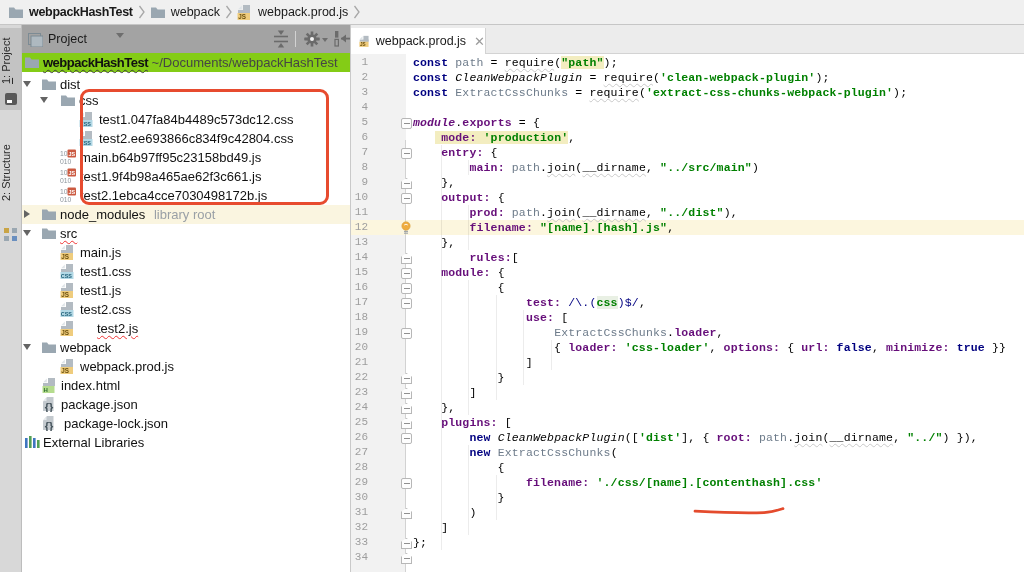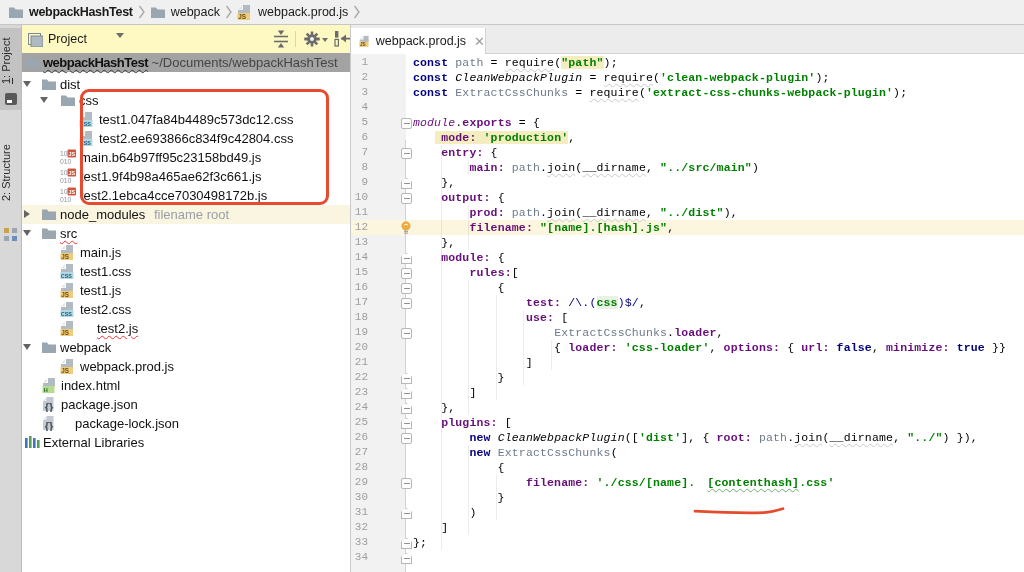--- a/index.html
+++ b/index.html
@@ -9,21 +9,21 @@
 #crumb{left:0;top:0;width:1024px;height:24px;background:#f0f0f0;border-bottom:1px solid #c6c6c6;}
 .crumbrow{display:flex;align-items:center;height:24px;padding-left:8px;font-size:12.5px;color:#1a1a1a;}
 .chev{margin:0 5px;}
 
 #stripe{left:0;top:25px;width:21px;height:547px;background:#d8d8d8;border-right:1px solid #bdbdbd;}
 .vlab{position:absolute;left:0;width:21px;writing-mode:vertical-rl;transform:rotate(180deg);
  font-size:11px;color:#2b2b2b;letter-spacing:0;}
 #ptab{left:0;top:28px;width:21px;height:82px;background:#c3c3c3;}
 
 #panel{left:22px;top:25px;width:328px;height:547px;background:#fff;overflow:hidden;}
-#phead{position:absolute;left:0;top:0;width:328px;height:29px;background:#fef9c3;border-bottom:1px solid #dcdcdc;}
+#phead{position:absolute;left:0;top:0;width:328px;height:29px;background:#a3a3a3;border-bottom:1px solid #dcdcdc;}
 .trow{position:absolute;left:0;width:328px;height:19px;font-size:13px;color:#111;}
 .tri,.trir,.icon,.lbl{position:absolute;top:50%;}
 .tri{width:0;height:0;border-left:4.5px solid transparent;border-right:4.5px solid transparent;border-top:6px solid #646464;transform:translateY(-50%);}
 .trir{width:0;height:0;border-top:4.5px solid transparent;border-bottom:4.5px solid transparent;border-left:6px solid #646464;transform:translateY(-50%);}
 .icon{transform:translateY(-50%);}
 .lbl{transform:translateY(-50%);white-space:nowrap;}
 .gray{color:#9aa0a6;}
 #redrect{left:80px;top:89px;width:243px;height:110px;border:3.5px solid #e74b2f;border-radius:9px;z-index:5;}
 .wavyred{text-decoration:underline;text-decoration-style:wavy;text-decoration-color:#e33;text-decoration-thickness:1px;text-underline-offset:2px;}
 .wavyblk{text-decoration:underline;text-decoration-style:wavy;text-decoration-color:#3c3c3c;text-decoration-thickness:1px;text-underline-offset:2px;}
@@ -38,25 +38,25 @@
 #nums{left:351px;top:55px;width:17px;font-family:"Liberation Mono",monospace;font-size:11px;line-height:15px;color:#9e9e9e;text-align:right;white-space:pre;}
 #caretline{left:351px;top:220px;width:673px;height:15px;background:#fcf6de;}
 #code{left:406px;top:55px;font-family:"Liberation Mono",monospace;font-size:11.5px;line-height:15px;color:#000;padding-left:6.9px;letter-spacing:0.16px;}
 #code div{height:15px;white-space:pre;}
 .k{color:#000080;font-weight:bold;}
 .s{color:#008000;font-weight:bold;}
 .p{color:#660e7a;font-weight:bold;}
 .g{color:#6d7b8a;}
 .r{color:#000080;}
 .it{font-style:italic;}
-.mi{color:#660e7a;font-weight:normal;font-style:italic;margin-top:44px;}
+.mi{color:#660e7a;font-weight:bold;font-style:italic;margin-top:44px;}
 .w{text-decoration:underline;text-decoration-style:wavy;text-decoration-color:#c9c9c9;text-decoration-thickness:1px;text-underline-offset:2px;}
 .hl{background:#f3edc0;}
 .hlg{background:#e9f0e4;}
-.wg{text-decoration:underline;text-decoration-style:wavy;text-decoration-color:#6fae74;text-decoration-thickness:1px;text-underline-offset:2px;margin-left:12px;}
+.wg{text-decoration-style:wavy;text-decoration-color:#6fae74;text-decoration-thickness:1px;text-underline-offset:2px;}
 .ig{position:absolute;width:1px;background:rgba(0,0,0,0.075);}
 .fold{position:absolute;left:401px;width:9px;height:9px;background:#fdfdfd;border:1px solid #b7b7b7;border-radius:2px;z-index:2;}
 .fold:after{content:"";position:absolute;left:1.5px;top:3.5px;width:6px;height:1px;background:#8f8f8f;}
 .fold.end{border-radius:0;clip-path:polygon(50% 0,100% 35%,100% 100%,0 100%,0 35%);}
 </style></head>
 <body>
 
 <div class="abs" id="crumb">
  <div class="crumbrow">
   <svg width="16" height="16" viewBox="0 0 16 16">
@@ -136,21 +136,21 @@
    <svg style="position:absolute;left:312px;top:5px" width="18" height="17" viewBox="0 0 18 17">
         <g fill="#6b6b6b">
           <rect x="1" y="1" width="3.4" height="6.6"></rect>
           <rect x="1" y="9.4" width="3.4" height="6.6" fill="none" stroke="#6b6b6b" stroke-width="1.2"></rect>
           <rect x="7" y="7.7" width="10" height="1.8"></rect>
           <polygon points="7,8.6 12,4.6 12,12.6"></polygon>
         </g>
       </svg>
  </div>
  <div id="treebody">
-  <div class="trow" style="top:27.5px;background:#a3a3a3;">
+  <div class="trow" style="top:27.5px;background:#84cc16;">
     <svg class="icon" style="left:2px" width="16" height="16" viewBox="0 0 16 16">
           <path d="M1 3.5h5l1.6 2H15v8.5H1z" fill="#9aa7b1"></path>
         </svg>
     <span class="lbl" style="left:21px"><b class="wavyblk" style="letter-spacing:-0.5px">webpackHashTest</b> <span style="color:#454545">~/Documents/webpackHashTest</span></span>
   </div>
   <div class="trow" style="top:49px">
     <span class="tri" style="left:1px"></span>
     <svg class="icon" style="left:19px" width="16" height="16" viewBox="0 0 16 16">
           <path d="M1 3.5h5l1.6 2H15v8.5H1z" fill="#9aa7b1"></path>
         </svg>
@@ -208,21 +208,21 @@
           <rect x="7.5" y="0.5" width="8.5" height="8" rx="1" fill="#cb5a41"></rect>
           <text x="11.7" y="7.2" font-size="5.4" font-weight="bold" fill="#fff" text-anchor="middle" font-family="Liberation Sans">JS</text>
         </svg>
     <span class="lbl" style="left:58px">test2.1ebca4cce7030498172b.js</span>
   </div>
   <div class="trow" style="top:179.5px;background:#faf5e0;">
     <span class="trir" style="left:2px"></span>
     <svg class="icon" style="left:19px" width="16" height="16" viewBox="0 0 16 16">
           <path d="M1 3.5h5l1.6 2H15v8.5H1z" fill="#9aa7b1"></path>
         </svg>
-    <span class="lbl" style="left:38px">node_modules <span class="gray" style="margin-left:5px">filename root</span></span>
+    <span class="lbl" style="left:38px">node_modules <span class="gray" style="margin-left:5px">library root</span></span>
   </div>
   <div class="trow" style="top:198.5px">
     <span class="tri" style="left:1px"></span>
     <svg class="icon" style="left:19px" width="16" height="16" viewBox="0 0 16 16">
           <path d="M1 3.5h5l1.6 2H15v8.5H1z" fill="#9aa7b1"></path>
         </svg>
     <span class="lbl wavyred" style="left:38px">src</span>
   </div>
   <div class="trow" style="top:217.5px">
     <svg class="icon" style="left:38px" width="16" height="16" viewBox="0 0 16 16">
@@ -308,21 +308,21 @@
           <text x="2.8" y="14.6" font-size="11" font-weight="bold" fill="#46545c" font-family="Liberation Sans">{}</text>
         </svg>
     <span class="lbl" style="left:39px">package.json</span>
   </div>
   <div class="trow" style="top:388.5px">
     <svg class="icon" style="left:20px" width="16" height="16" viewBox="0 0 16 16">
           <polygon points="5,1 11.5,1 11.5,15 1,15 1,5.5" fill="#c3c9ce"></polygon>
           <polygon points="4.5,1.5 4.5,5 1.5,5" fill="#e6eaec"></polygon>
           <text x="2.8" y="14.6" font-size="11" font-weight="bold" fill="#46545c" font-family="Liberation Sans">{}</text>
         </svg>
-    <span class="lbl" style="left:53px">package-lock.json</span>
+    <span class="lbl" style="left:42px">package-lock.json</span>
   </div>
   <div class="trow" style="top:407.5px">
     <svg class="icon" style="left:2px" width="16" height="16" viewBox="0 0 16 16">
           <rect x="1" y="4" width="2.6" height="10" fill="#3f76bf"></rect>
           <rect x="5" y="2" width="2.6" height="12" fill="#52a055"></rect>
           <rect x="9" y="4" width="2.6" height="10" fill="#3f76bf"></rect>
           <rect x="13" y="6" width="2.6" height="8" fill="#52a055"></rect>
         </svg>
     <span class="lbl" style="left:21px">External Libraries</span>
   </div>
@@ -387,22 +387,22 @@
 <div></div>
 <div><span class="mi">module</span>.<span class="p">exports</span> = {</div>
 <div>    <span class="hl" style="padding-left:6px;margin-left:-6px"><span class="p">mode:</span> <span class="s">'production'</span></span>,</div>
 <div>    <span class="p">entry:</span> {</div>
 <div>        <span class="p">main:</span> <span class="g">path</span>.<span class="w">join</span>(<span class="w">__dirname</span>, <span class="s">"../src/main"</span>)</div>
 <div>    },</div>
 <div>    <span class="p">output:</span> {</div>
 <div>        <span class="p">prod:</span> <span class="g">path</span>.<span class="w">join</span>(<span class="w">__dirname</span>, <span class="s">"../dist"</span>),</div>
 <div>        <span class="p">filename:</span> <span class="s">"[name].[hash].js"</span>,</div>
 <div>    },</div>
+<div>        <span class="p">rules:</span>[</div>
 <div>    <span class="p">module:</span> {</div>
-<div>        <span class="p">rules:</span>[</div>
 <div>            {</div>
 <div>                <span class="p">test:</span> <span class="r">/\.(</span><span class="s hlg">css</span><span class="r">)$/</span>,</div>
 <div>                <span class="p">use:</span> [</div>
 <div>                    <span class="g">ExtractCssChunks</span>.<span class="p">loader</span>,</div>
 <div>                    { <span class="p">loader:</span> <span class="s">'css-loader'</span>, <span class="p">options:</span> { <span class="p">url:</span> <span class="k">false</span>, <span class="p">minimize:</span> <span class="k">true</span> }}</div>
 <div>                ]</div>
 <div>            }</div>
 <div>        ]</div>
 <div>    },</div>
 <div>    <span class="p">plugins:</span> [</div>

